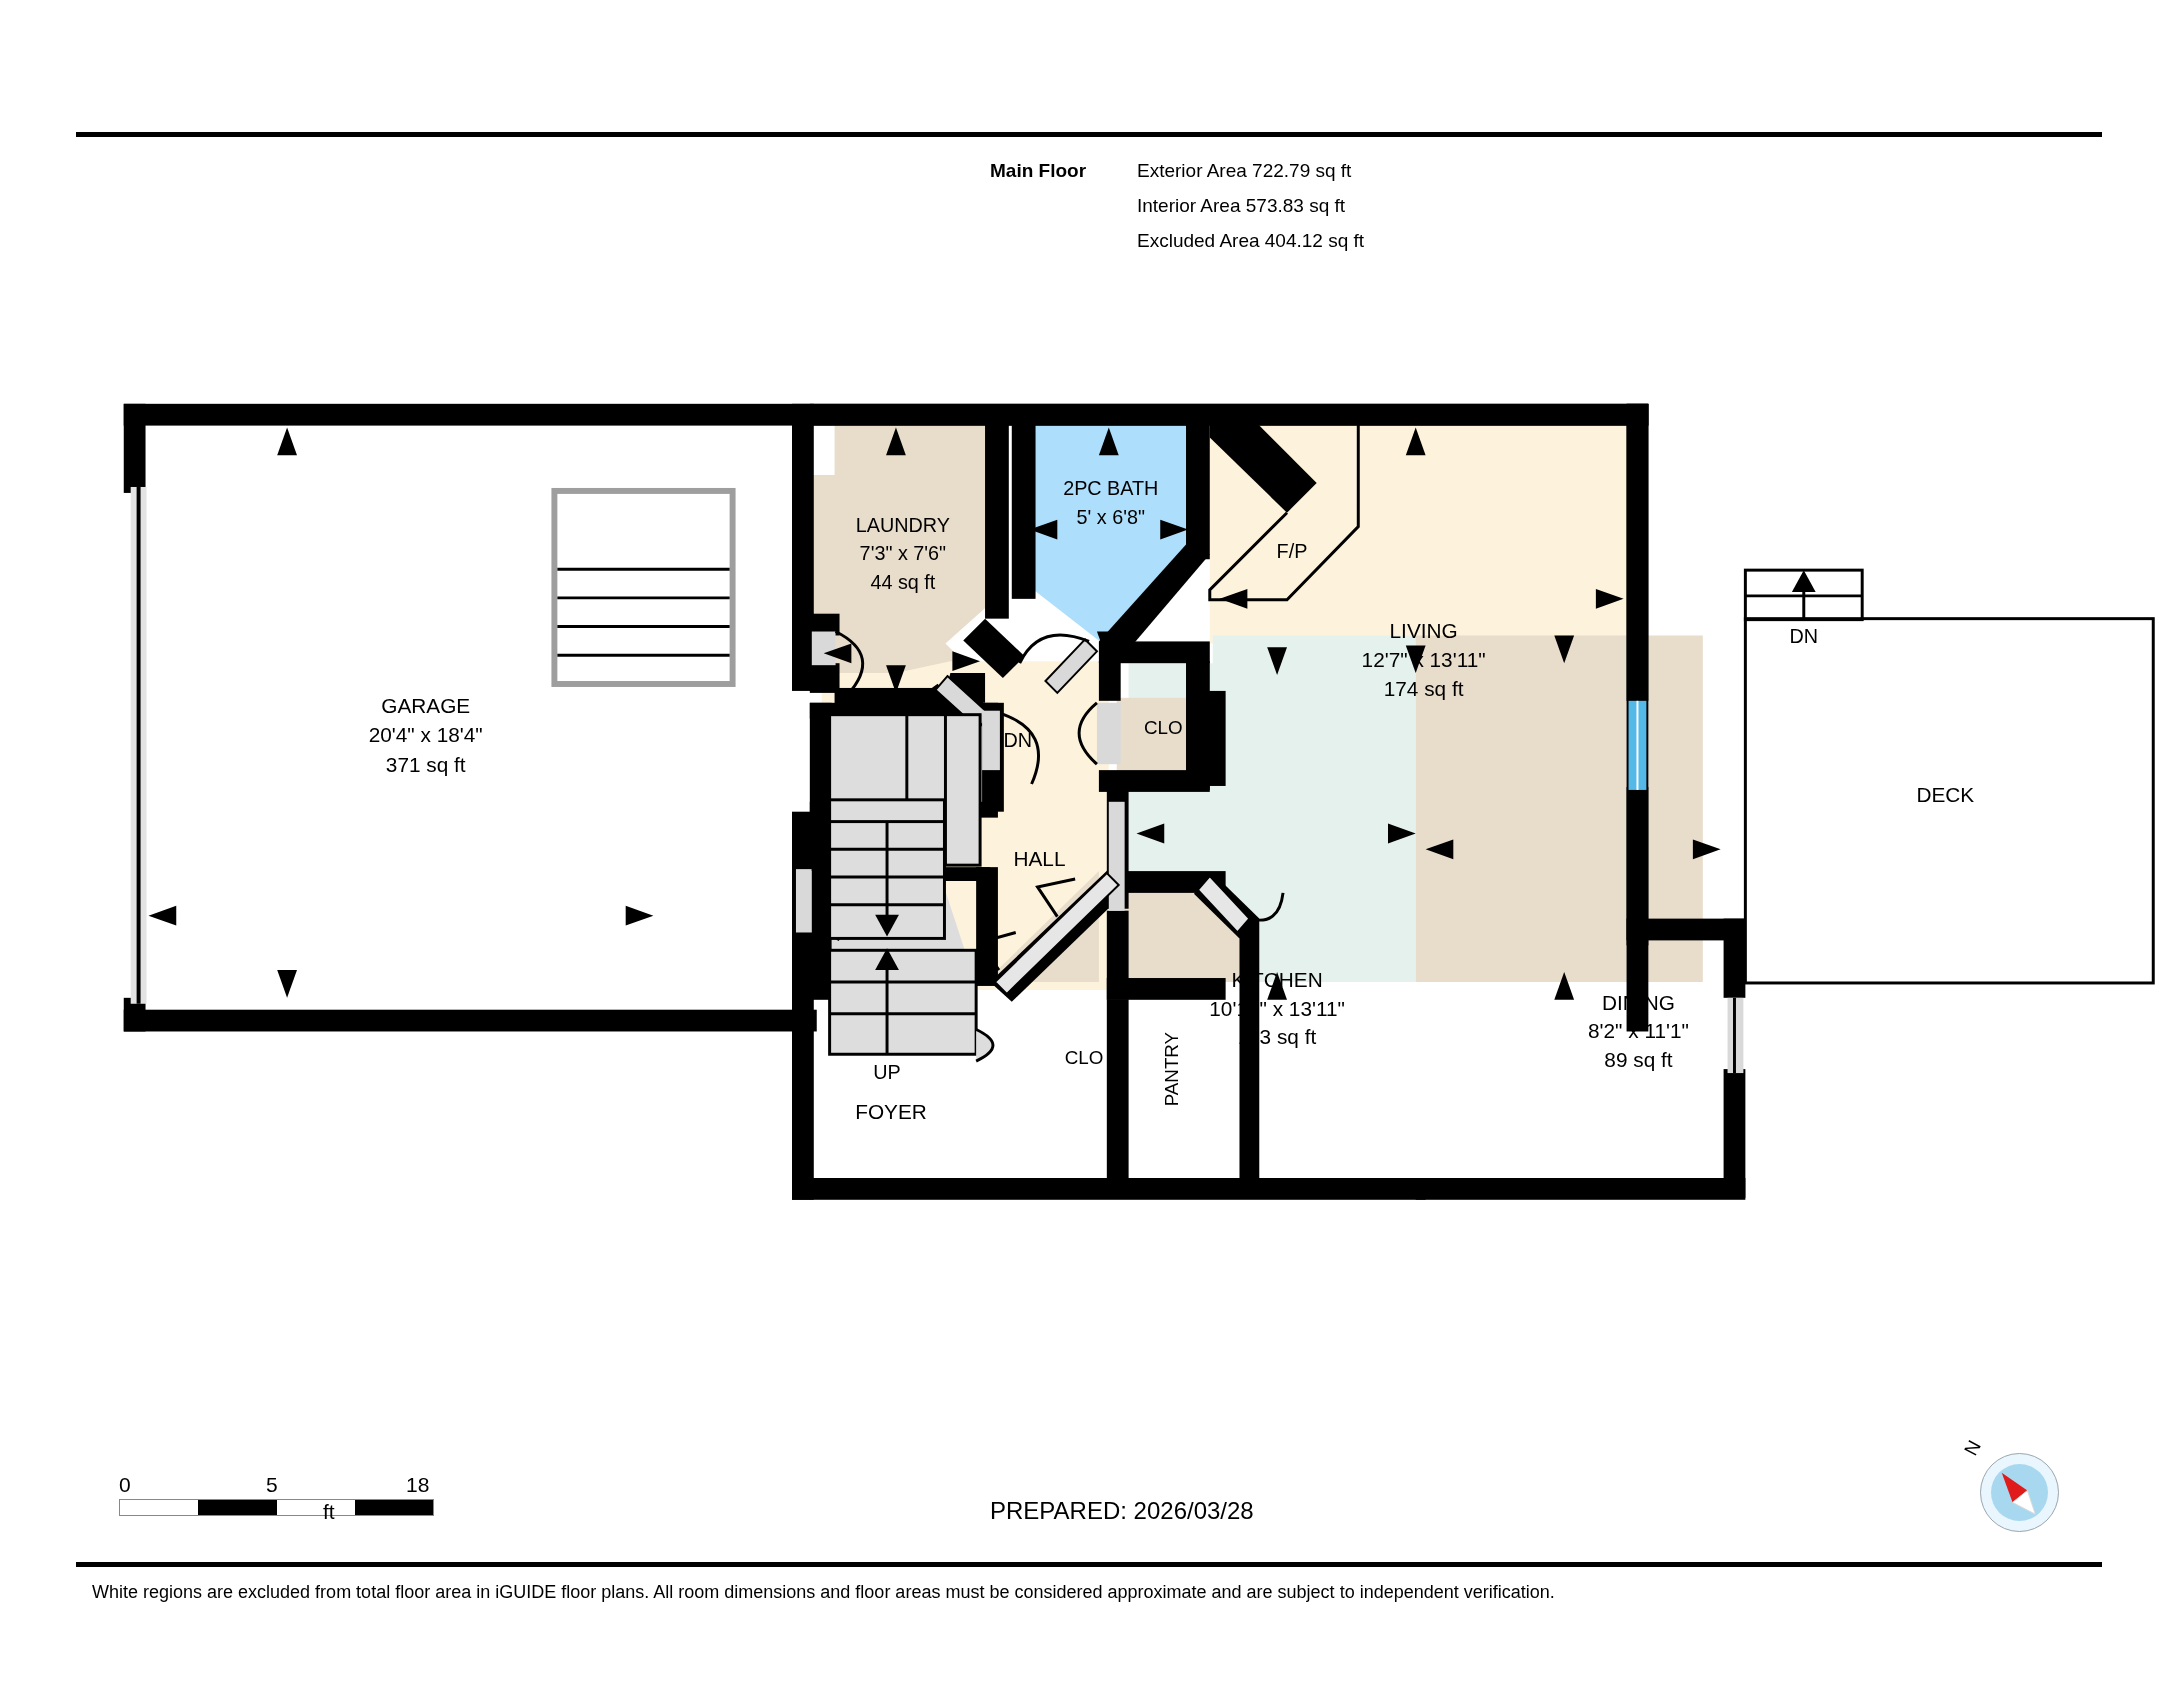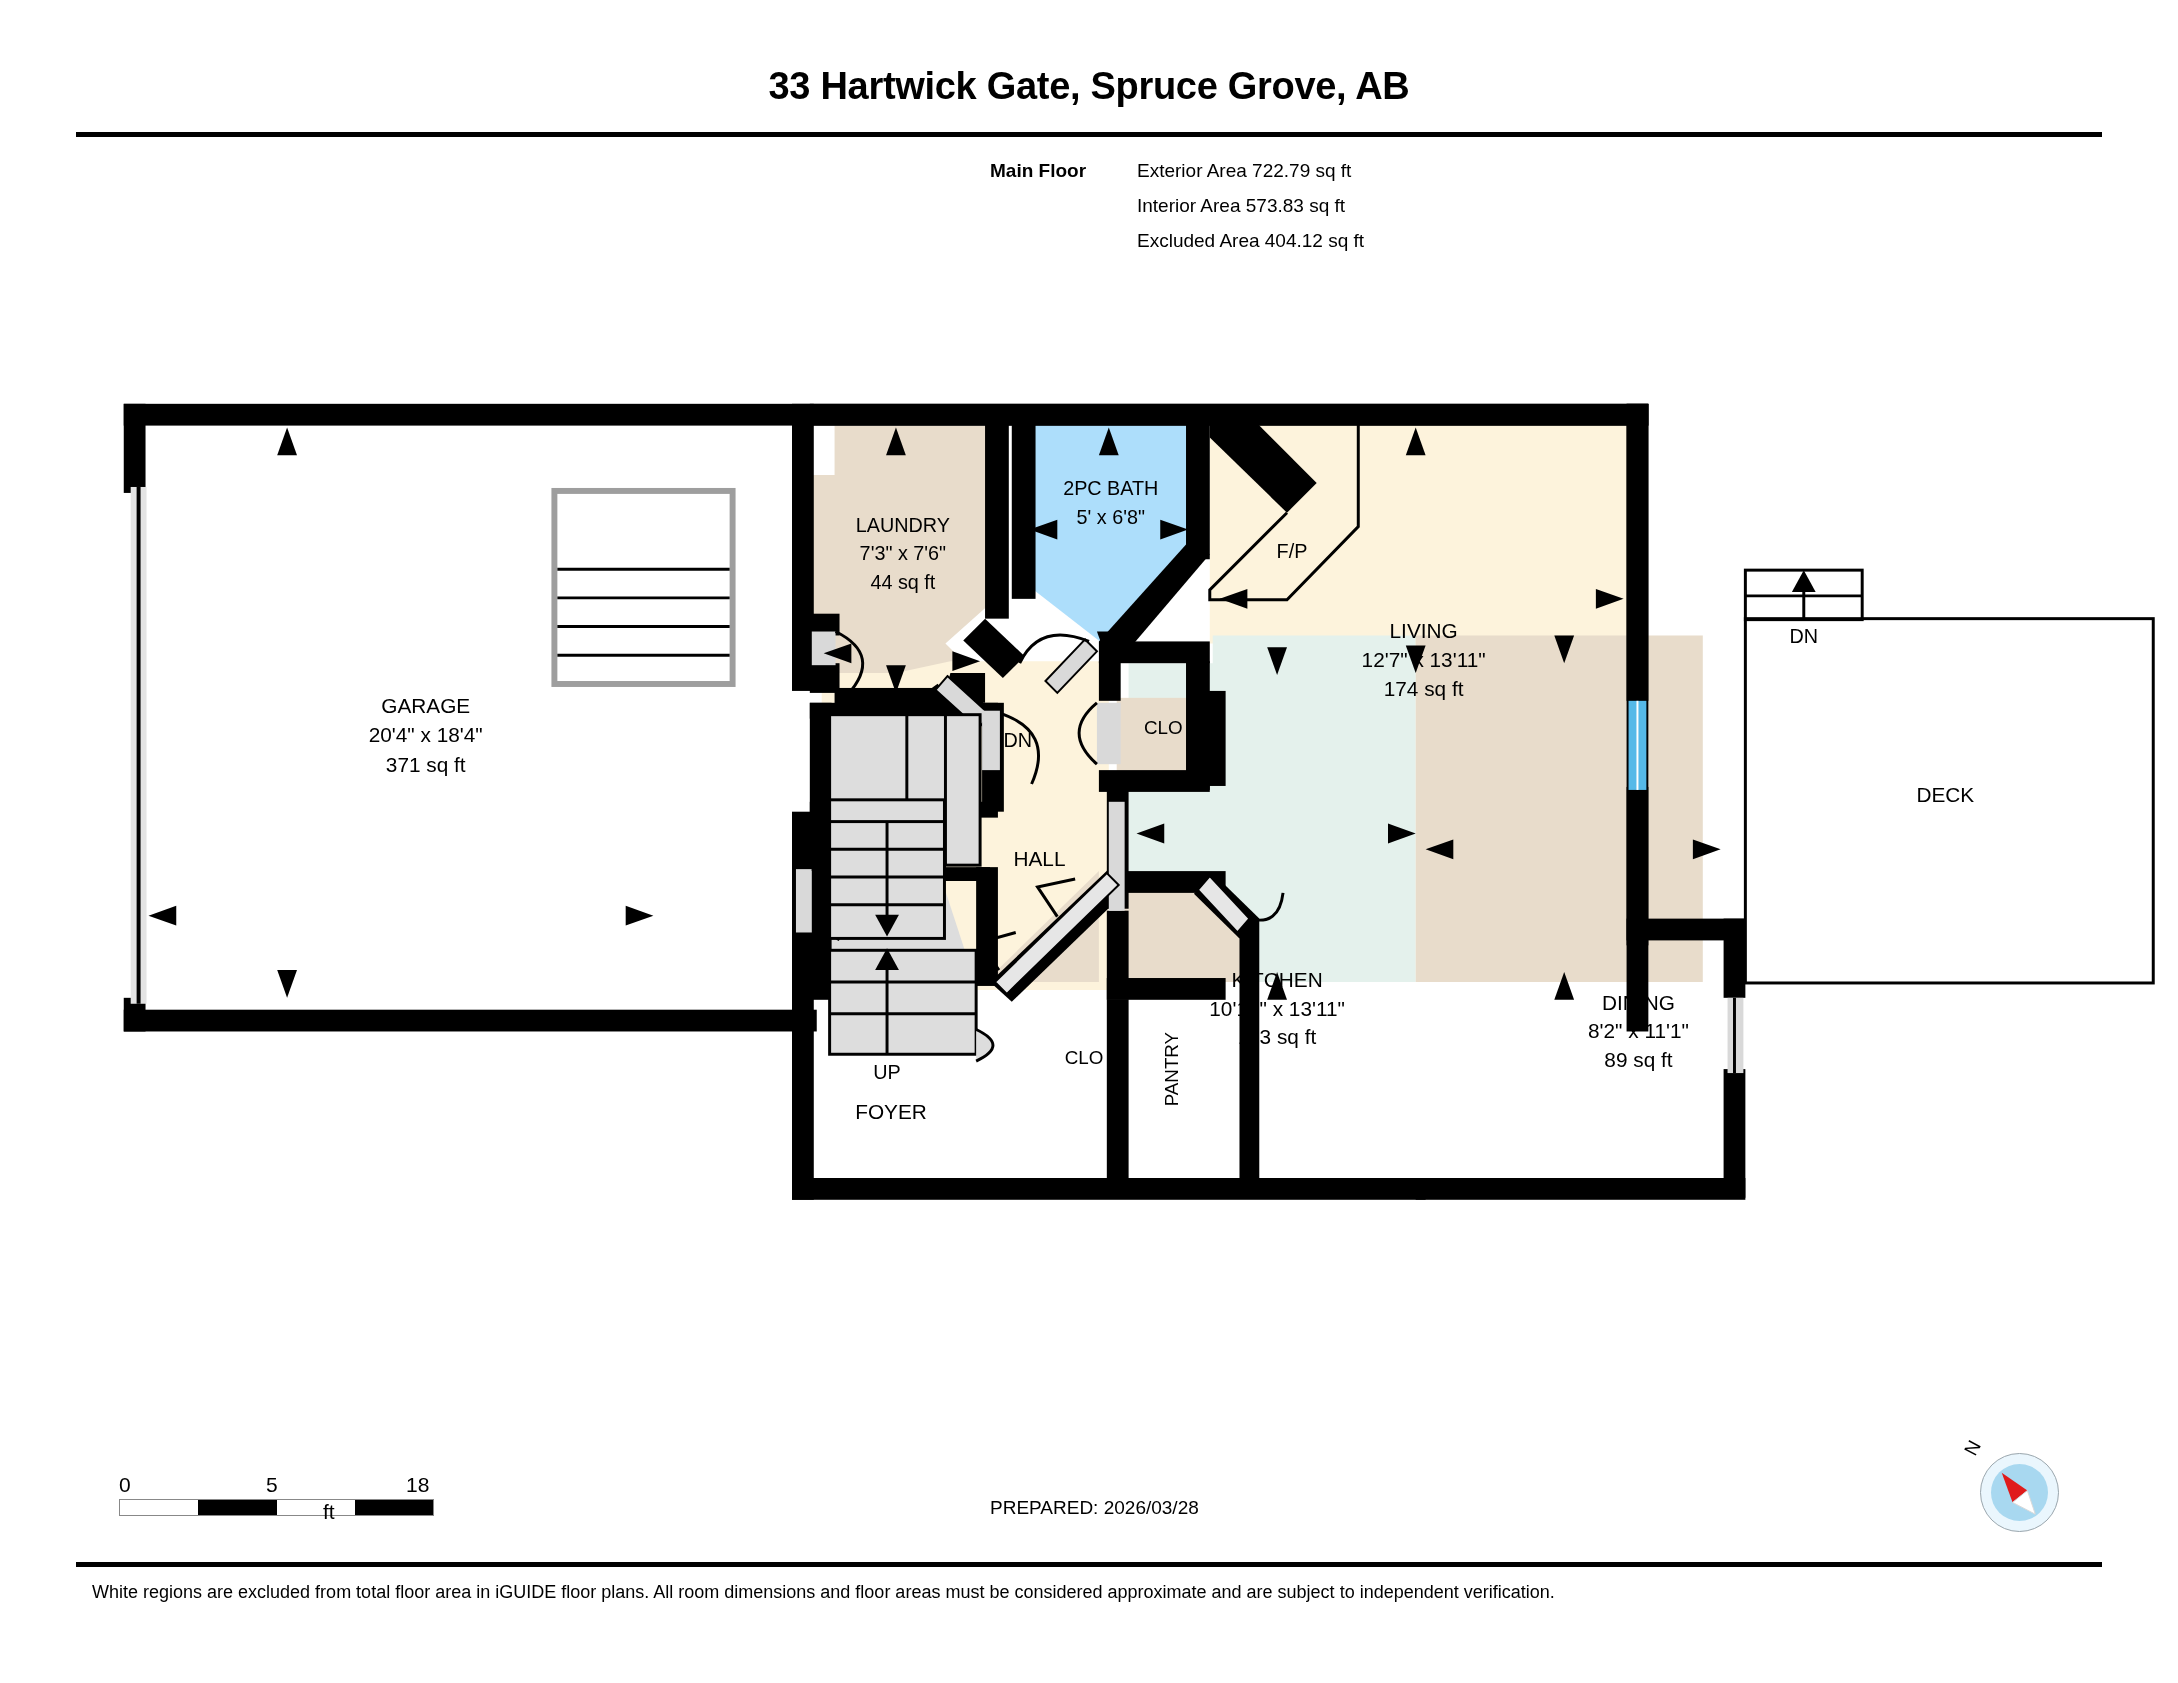--- a/index.html
+++ b/index.html
@@ -34,21 +34,21 @@
 
   
   .scalebar { position:absolute; left:119px; top:1473px; width:327px; }
   .sb-nums { position:relative; height:26px; font-size:21px; }
   .sb-nums span { position:absolute; top:0; }
   .sb-bar { position:relative; height:17px; width:315px; border:1.5px solid #888; box-sizing:border-box; display:flex; }
   .sb-bar i { flex:1 1 25%; display:block; }
   .sb-bar i.on { background:#000; }
   .sb-ft { position:absolute; left:323px; top:1500px; font-size:21px;text-align:center; }
 
-  .prepared { position:absolute; left:990px; top:1497px; font-size:19px; white-space:nowrap; }
+  .prepared { position:absolute; left:990px; top:1497px; font-size:24px; white-space:nowrap; }
 
   
   .compass { position:absolute; left:1980px; top:1453px; width:79px; height:79px; }
   .compass .ring {
     position:absolute; inset:0; border-radius:50%;
     background:#eaf6fd; border:1.5px solid #9aa6ad;
   }
   .compass .inner {
     position:absolute; left:11px; top:11px; width:57px; height:57px;
     border-radius:50%; background:#a8d8f0;
@@ -60,21 +60,20 @@
 
   
   .rule-bot { position:absolute; left:76px; right:76px; top:1562px; height:5px; background:#000; }
   .disclaimer { position:absolute; left:92px; top:1582px; font-size:18px; white-space:nowrap; }
 </style>
 </head>
 <body>
 
 <div class="page">
 
-  <div class="title">33 Hartwick Gate, Spruce Grove, AB</div>
   <div class="rule-top"></div>
 
   <div class="meta">
     <div class="lbl">Main Floor</div>
     <div class="rows">
       <div>Exterior Area 722.79 sq ft</div>
       <div>Interior Area 573.83 sq ft</div>
       <div>Excluded Area 404.12 sq ft</div>
     </div>
   </div>

